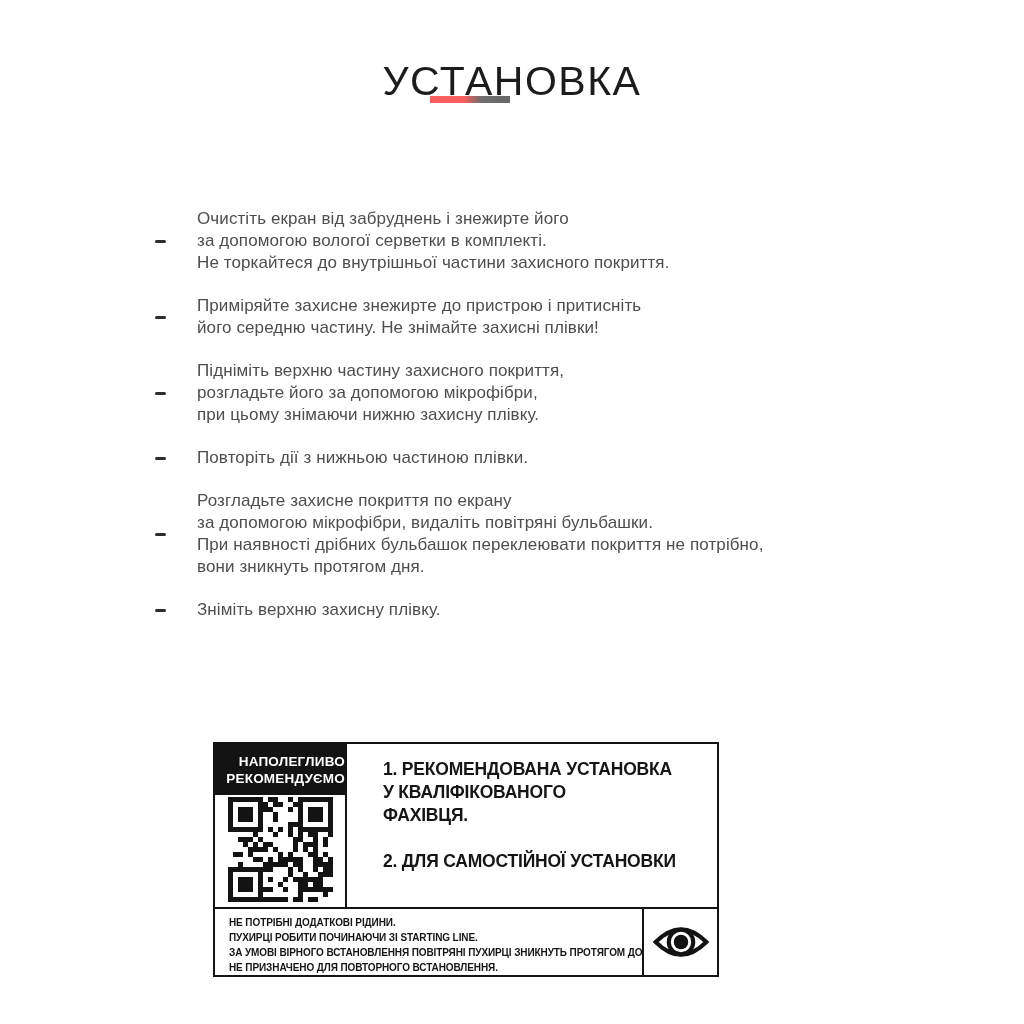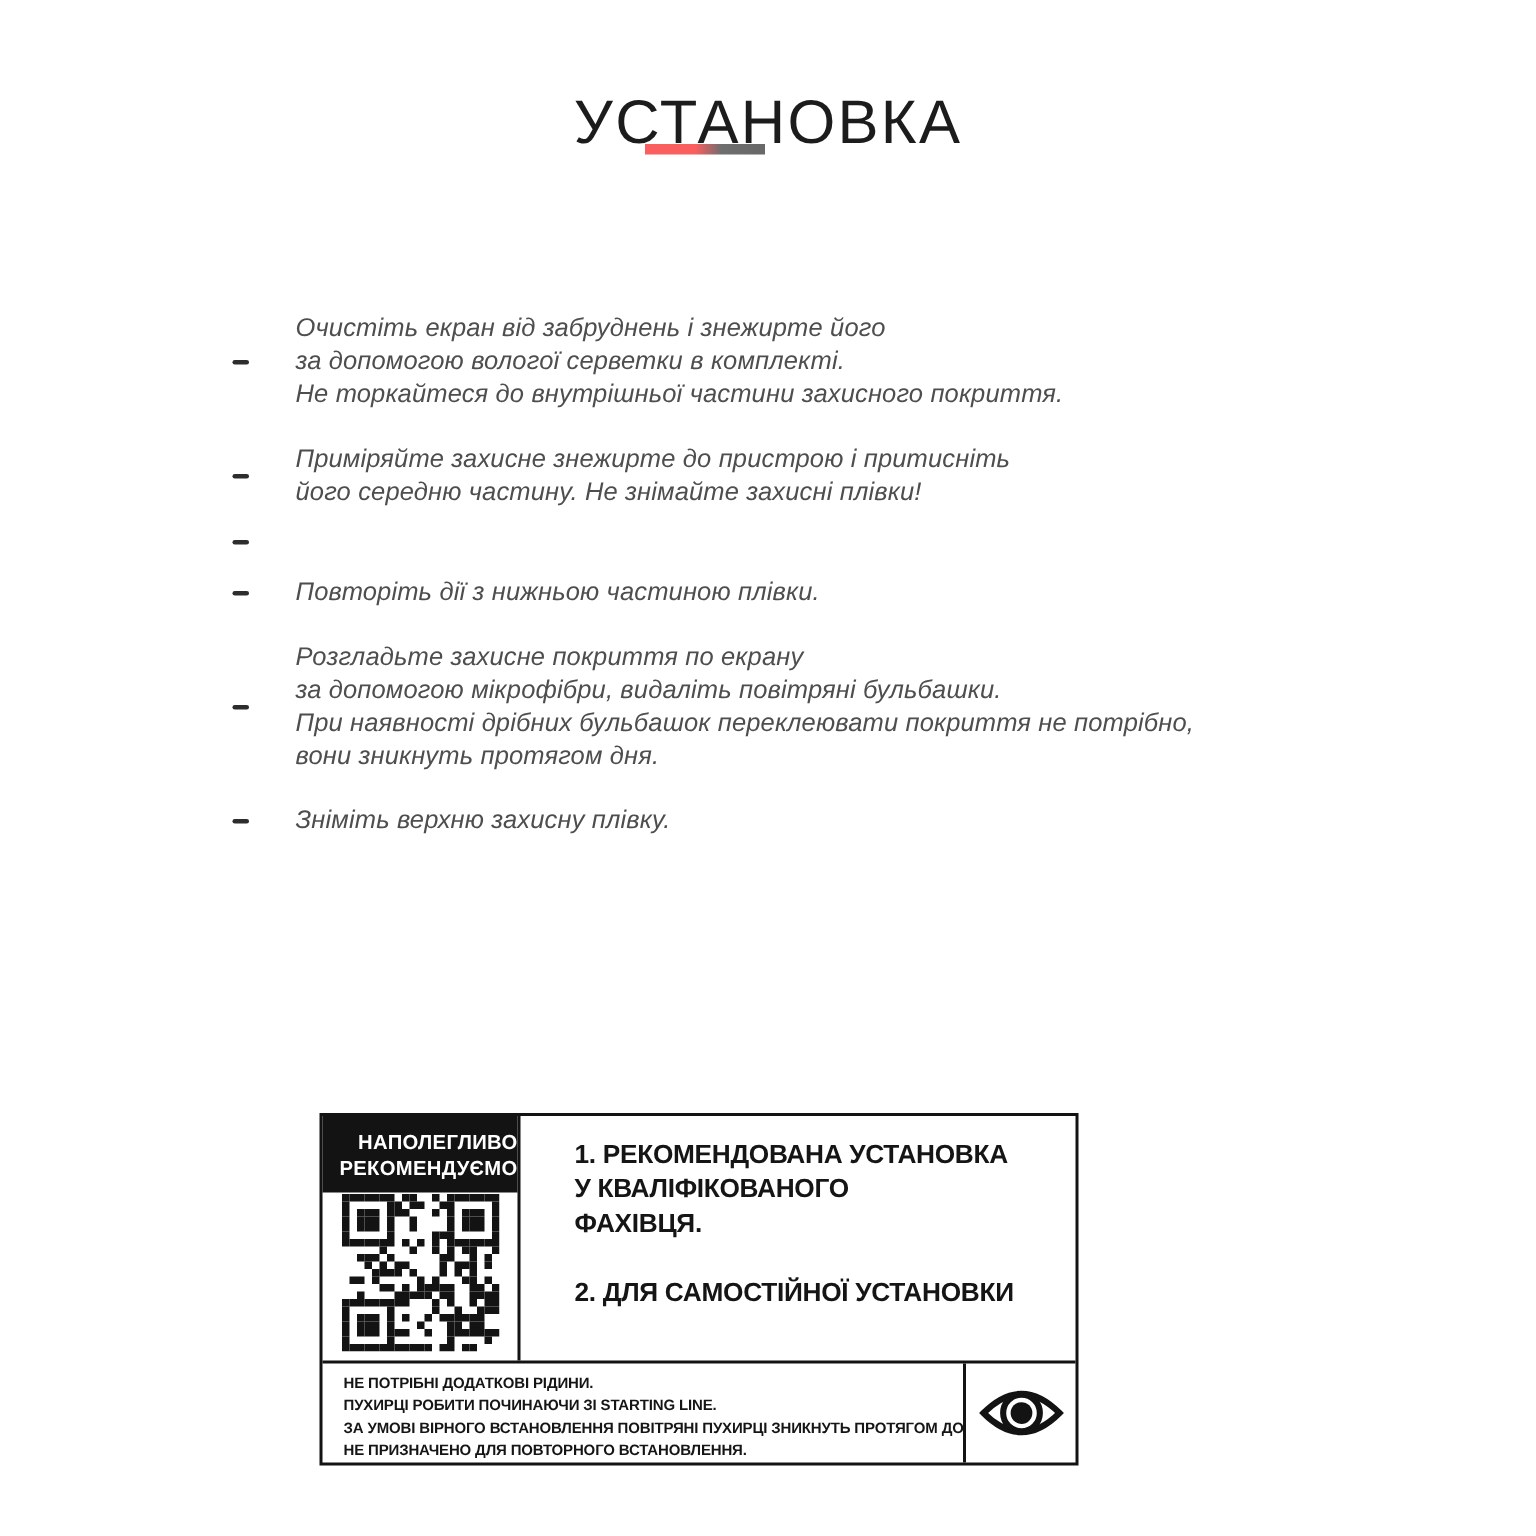--- a/index.html
+++ b/index.html
@@ -40,21 +40,20 @@
     width: 11px; height: 3px;
     background: #2d2d2d;
     border-radius: 1.5px;
   }
   .item-lines {
     font-size: 17px;
     line-height: 22px;
     color: #4e4e4e;
     letter-spacing: 0.1px;
     white-space: nowrap;
-    font-style: italic;
   }
 
   
   .rec-box {
     position: absolute;
     left: 213px; top: 742px;
     width: 506px; height: 235px;
     border: 2px solid #131313;
     display: flex; flex-direction: column;
     background: #fff;
@@ -121,20 +120,25 @@
     <div class="item-lines">
       <div>Приміряйте захисне знежирте до пристрою і притисніть</div>
       <div>його середню частину. Не знімайте захисні плівки!</div>
     </div>
   </div>
 
   <div class="instruction-item">
     <div class="marker-col">
         <span class="dash"></span>
       </div>
+    <div class="item-lines">
+      <div>Підніміть верхню частину захисного покриття,</div>
+      <div>розгладьте його за допомогою мікрофібри,</div>
+      <div>при цьому знімаючи нижню захисну плівку.</div>
+    </div>
   </div>
 
   <div class="instruction-item">
     <div class="marker-col">
         <span class="dash"></span>
       </div>
     <div class="item-lines">
       <div>Повторіть дії з нижньою частиною плівки.</div>
     </div>
   </div>

